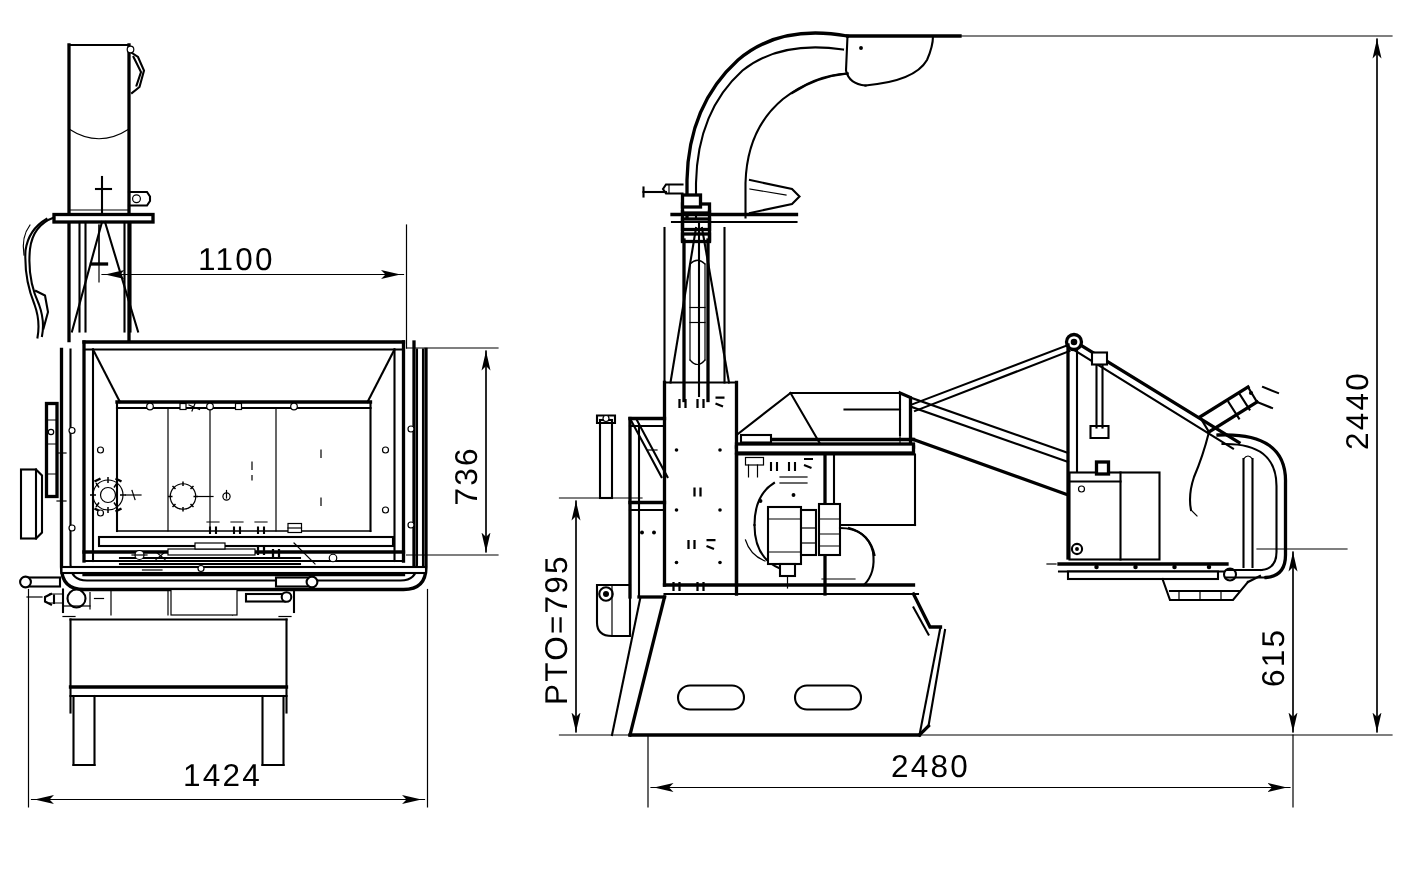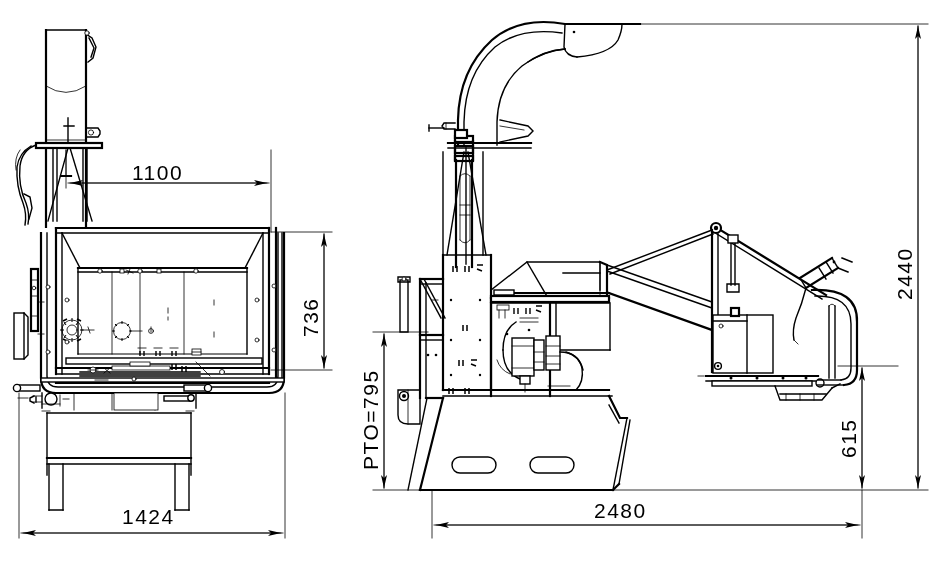--- a/index.html
+++ b/index.html
@@ -10,21 +10,20 @@
   }
   body {
     font-family: "Liberation Sans", sans-serif;
   }
   #drawing-root {
     position: relative;
     width: 940px;
     height: 579px;
     background: #ffffff;
     overflow: hidden;
-    border-radius: 10px;
   }
   svg.dwg {
     display: block;
     width: 940px;
     height: 579px;
   }
   .ln {
     stroke: #000000;
     fill: none;
     stroke-linecap: square;

